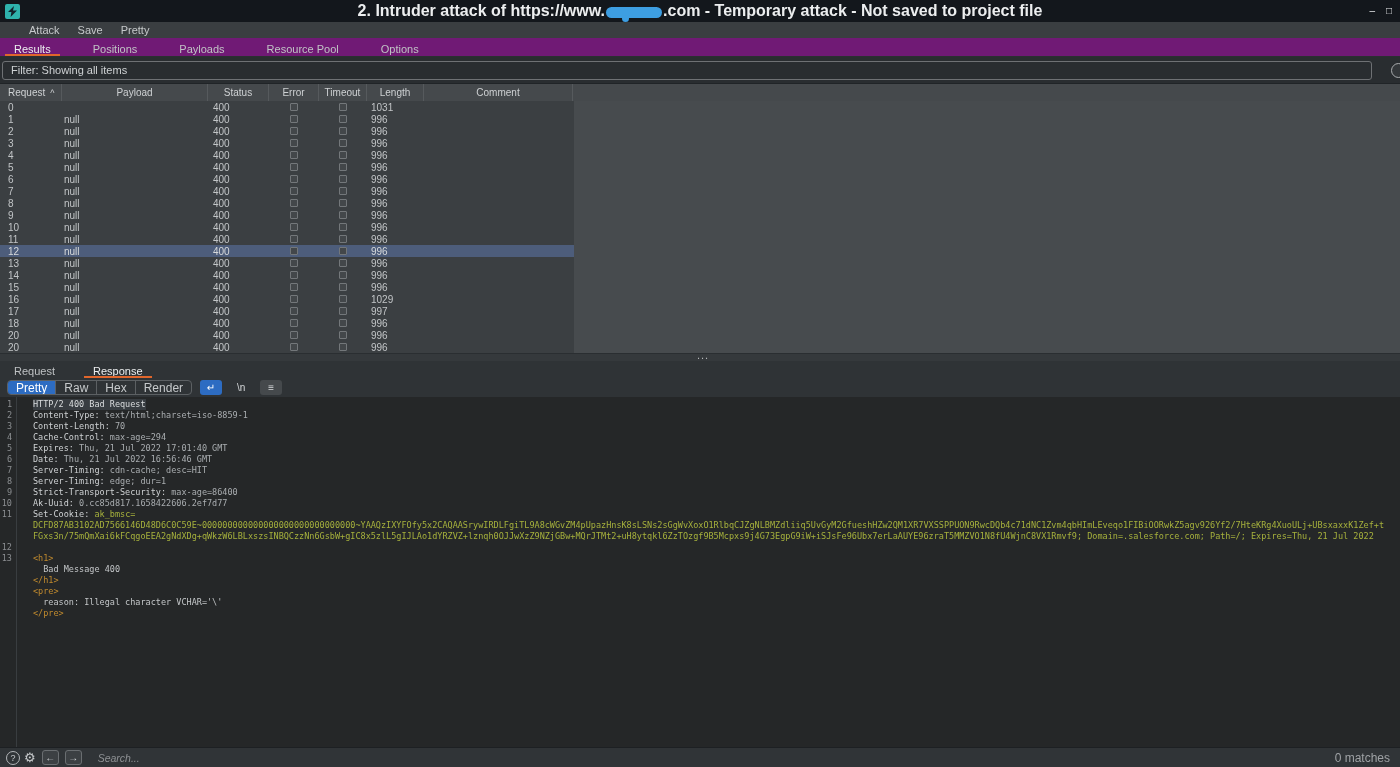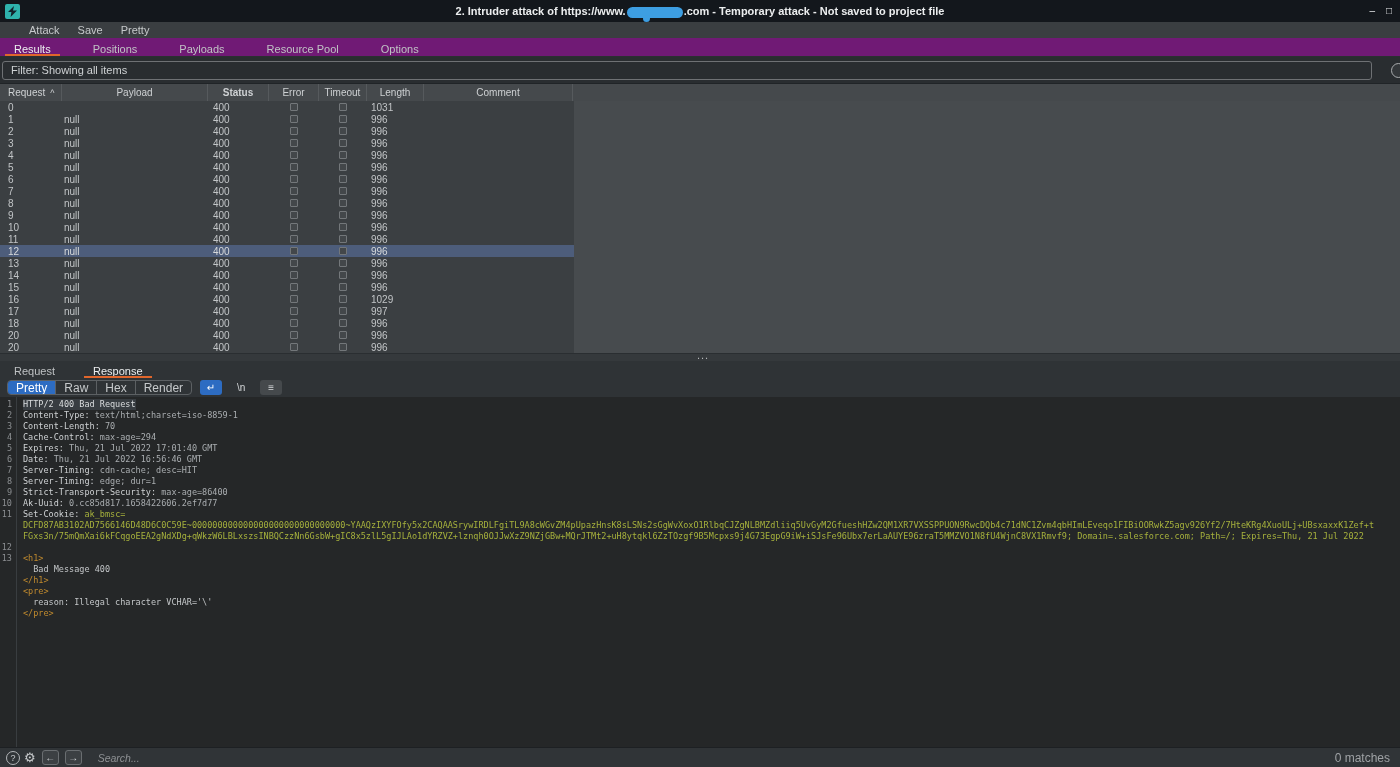--- a/index.html
+++ b/index.html
@@ -5,21 +5,21 @@
   * { margin:0; padding:0; box-sizing:border-box; }
   html,body { width:1400px; height:767px; overflow:hidden; }
   body { font-family:"Liberation Sans", sans-serif; font-size:11px; color:#c6c9cb; background:#474b4e; }
   #app { width:1400px; height:767px; display:flex; flex-direction:column; }
 
   
   .titlebar { height:22px; background:#13171c; position:relative; display:flex; align-items:center; flex-shrink:0; }
   .burp-icon { width:15px; height:15px; margin-left:5px; background:#2fb3ad; border-radius:2px;
                display:flex; align-items:center; justify-content:center; flex-shrink:0; }
   .title-wrap { position:absolute; left:0; right:0; top:0; bottom:0; display:flex; align-items:center; justify-content:center;
-                color:#eceeef; font-weight:bold; font-size:11px; }
+                color:#eceeef; font-weight:bold; font-size:16px; }
   .redaction { display:inline-block; width:56px; height:11px; border-radius:6px; background:#3d9ee2; margin:0 1px; position:relative; top:1px; }
   .redaction::after { content:""; position:absolute; left:16px; bottom:-4px; width:7px; height:7px; border-radius:50%; background:#3d9ee2; }
   .win-controls { position:absolute; right:8px; top:0; bottom:0; display:flex; align-items:center; gap:11px; color:#e3e5e7; }
   .win-btn { font-size:10px; line-height:10px; cursor:default; }
 
   
   .menubar { height:16px; background:#3a3e41; display:flex; align-items:center; padding-left:20px; flex-shrink:0; }
   .menu-item { padding:0 9px; }
 
   
@@ -31,21 +31,21 @@
   
   .filter-strip { height:27px; background:#292d30; position:relative; display:flex; align-items:center; padding:0 28px 0 2px;
                   border-bottom:1px solid #202427; overflow:hidden; flex-shrink:0; }
   .filter-box { flex:1; height:19px; border:1px solid #6e7174; border-radius:3px; display:flex; align-items:center; padding-left:8px; color:#cfd2d4; }
   .filter-circle { position:absolute; right:-6px; top:6px; width:15px; height:15px; border:1px solid #a8abad; border-radius:50%; background:#33373a; }
 
   
   .table-header { height:17px; background:#45494c; display:flex; font-size:10px; color:#ced1d3; flex-shrink:0; }
   .hcell { display:flex; align-items:center; justify-content:center; border-right:1px solid #565a5d; height:100%; }
   .hcell.w-req { width:62px; justify-content:flex-start; padding-left:8px; gap:5px; }
-  .w-payload { width:146px; } .w-status { width:61px;font-weight:bold; } .w-error { width:50px; }
+  .w-payload { width:146px; } .w-status { width:61px; } .w-error { width:50px; }
   .w-timeout { width:48px; } .w-length { width:57px; } .w-comment { width:149px; }
   .hfill { flex:1; border-right:none; }
   .sort { font-size:9px; color:#ced1d3; }
   .table-body { height:252px; background:#474b4e; overflow:hidden; flex-shrink:0; }
   .trow { display:flex; width:574px; height:12px; align-items:center; background:#3b3f42; font-size:10px; color:#c2c5c7; }
   .trow.selected { background:#4d5d7b; color:#d6d9db; }
   .cell { height:100%; display:flex; align-items:center; overflow:hidden; white-space:nowrap; }
   .c-request { width:62px; padding-left:8px; }
   .c-payload { width:146px; padding-left:2px; }
   .c-status  { width:61px; padding-left:5px; }
@@ -74,21 +74,21 @@
   .icon-btn { height:15px; min-width:22px; padding:0 4px; border-radius:3px; display:flex; align-items:center; justify-content:center;
               font-size:10px; color:#d6d9db; background:#45494c; }
   .icon-btn.blue { background:#2d6cc2; color:#fff; }
 
   
   .editor { height:350px; background:#252728; font-family:"DejaVu Sans Mono", monospace; font-size:8.5px; line-height:11px;
             position:relative; overflow:hidden; padding-top:2px; flex-shrink:0; }
   .gutter-line { position:absolute; left:16px; top:0; bottom:0; width:1px; background:#393d40; }
   .eline { display:flex; height:11px; }
   .lnum { width:15px; padding-right:3px; text-align:right; color:#8b8e91; flex-shrink:0; }
-  .content { margin-left:8px; white-space:pre; }
+  .content { margin-left:18px; white-space:pre; }
   .eline.hl .content { background:#383d42; }
   .t-status { color:#d9dcde; }
   .t-hname  { color:#ced1d3; }
   .t-hval   { color:#a9adb0; }
   .t-cookie { color:#a6b13c; }
   .t-tag    { color:#c08a2e; }
   .t-plain  { color:#c3c6c8; }
 
   
   .statusbar { height:20px; background:#303437; border-top:1px solid #1d2023; display:flex; align-items:center;

